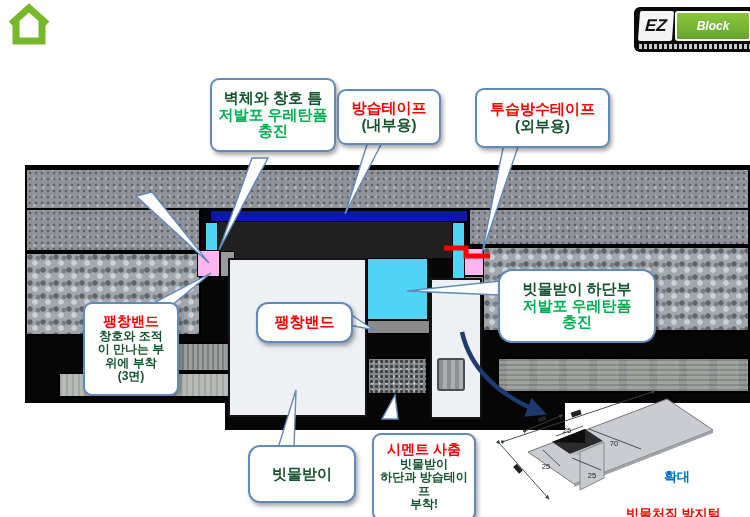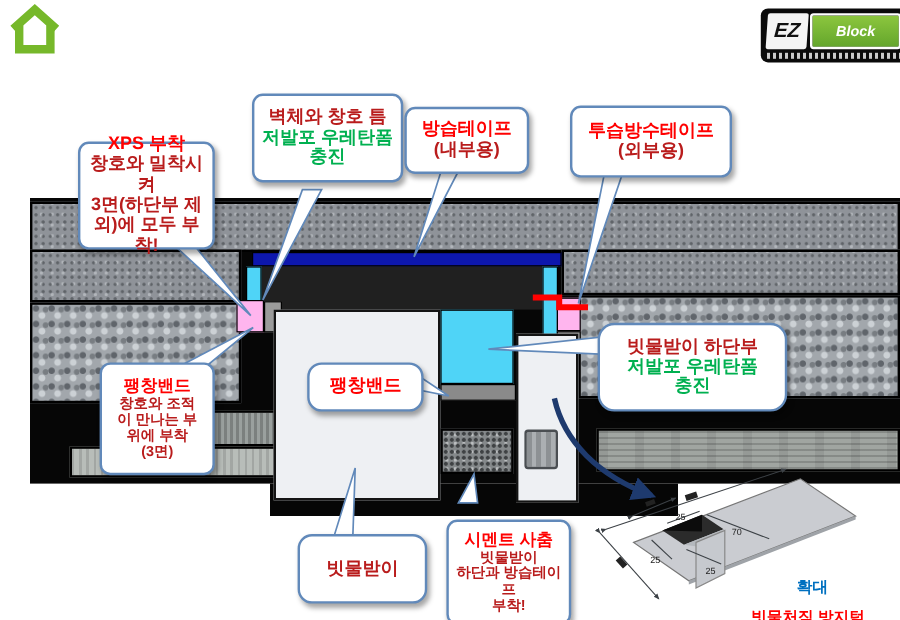--- a/index.html
+++ b/index.html
@@ -41,21 +41,21 @@
         border:2px solid #4a4e52;border-radius:3px;}
   
   .bub{position:absolute;background:#fff;border:2.5px solid #6189ba;border-radius:9px;
        box-shadow:2px 3px 4px rgba(0,0,0,.35);display:flex;flex-direction:column;
        justify-content:center;align-items:center;text-align:center;z-index:6;
        line-height:1.13;font-weight:bold;padding:2px;}
   .t{font-size:15px;}
   .b{font-size:15px;}
   .b-sm{font-size:12px;}
   .red{color:#ff0000;}
-  .navy{color:#b91c1c;text-align:center;}
+  .navy{color:#14532d;text-align:center;}
   .green{color:#00b050;}
   .blue{color:#0070c0;}
   
   #overlay{position:absolute;left:0;top:0;width:750px;height:517px;z-index:5;pointer-events:none;}
   
   .logo{position:absolute;left:634px;top:7px;width:112px;height:38px;background:#0a0a0a;
         border-radius:6px;padding:4px 5px 3px 5px;display:flex;flex-direction:column;z-index:7;}
   .logo-row{display:flex;flex:1;gap:2px;align-items:stretch;}
   .logo-ez{background:#f4f4f4;color:#111;font-style:italic;font-weight:900;font-size:17px;
            display:flex;align-items:center;justify-content:center;width:34px;border-radius:2px;
@@ -165,28 +165,22 @@
       <g font-size="7.5" fill="#222" font-family="Liberation Sans, sans-serif" text-anchor="middle">
         <text x="567" y="433">25</text>
         <text x="614" y="446">70</text>
         <text x="546" y="469">25</text>
         <text x="592" y="478">25</text>
       </g>
     </g>
   </svg>
 
   <div class="mini-label red" style="left:626px;top:468px;margin-top:37px;">빗물처짐 방지턱</div>
-  <div class="mini-label blue" style="left:664px;top:480px;">확대</div>
-
-  <div class="bub" style="left:65px;top:118px;width:106px;height:82px;">
-    <div class="t red">XPS 부착</div>
-    <div class="b navy">창호와 밀착시켜</div>
-    <div class="b navy">3면(하단부 제</div>
-    <div class="b navy">외)에 모두 부착!</div>
-  </div>
+  <div class="mini-label blue" style="left:664px;top:468px;">확대</div>
+
 
   <div class="bub" style="left:210px;top:78px;width:118px;height:66px;">
     <div class="t navy">벽체와 창호 틈</div>
     <div class="b green">저발포 우레탄폼</div>
     <div class="b green">충진</div>
   </div>
 
   <div class="bub" style="left:475px;top:88px;width:127px;height:52px;">
     <div class="t red">투습방수테이프</div>
     <div class="t navy">(외부용)</div>

